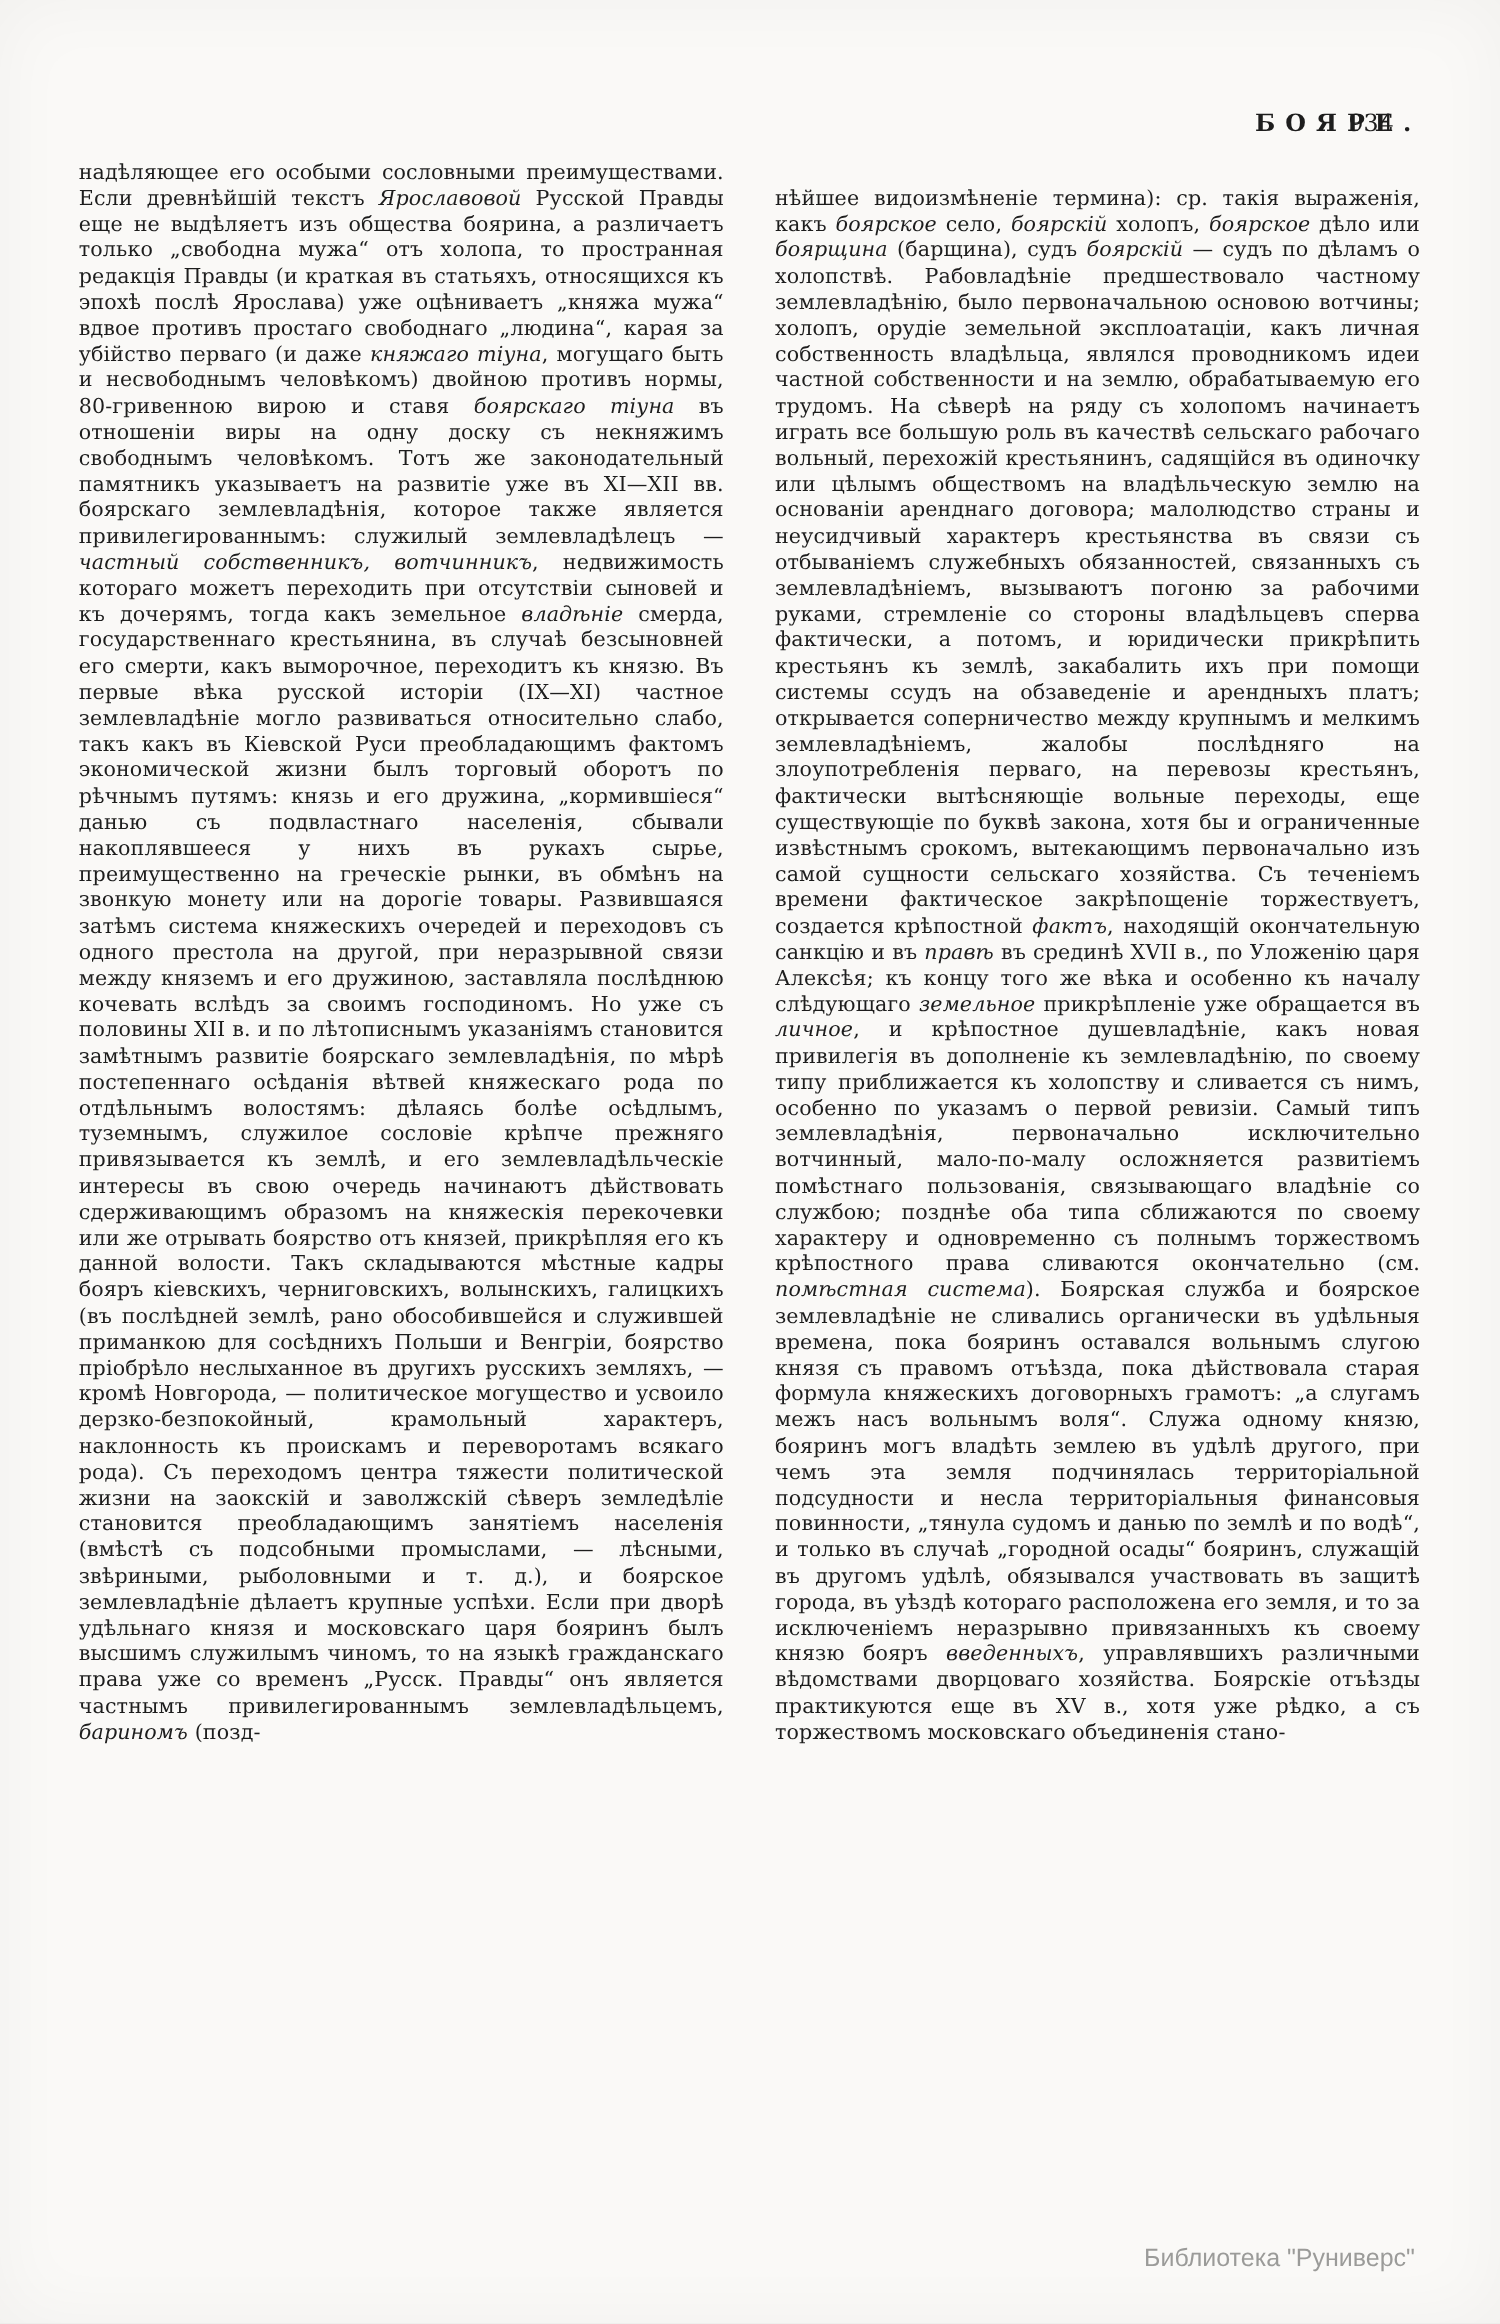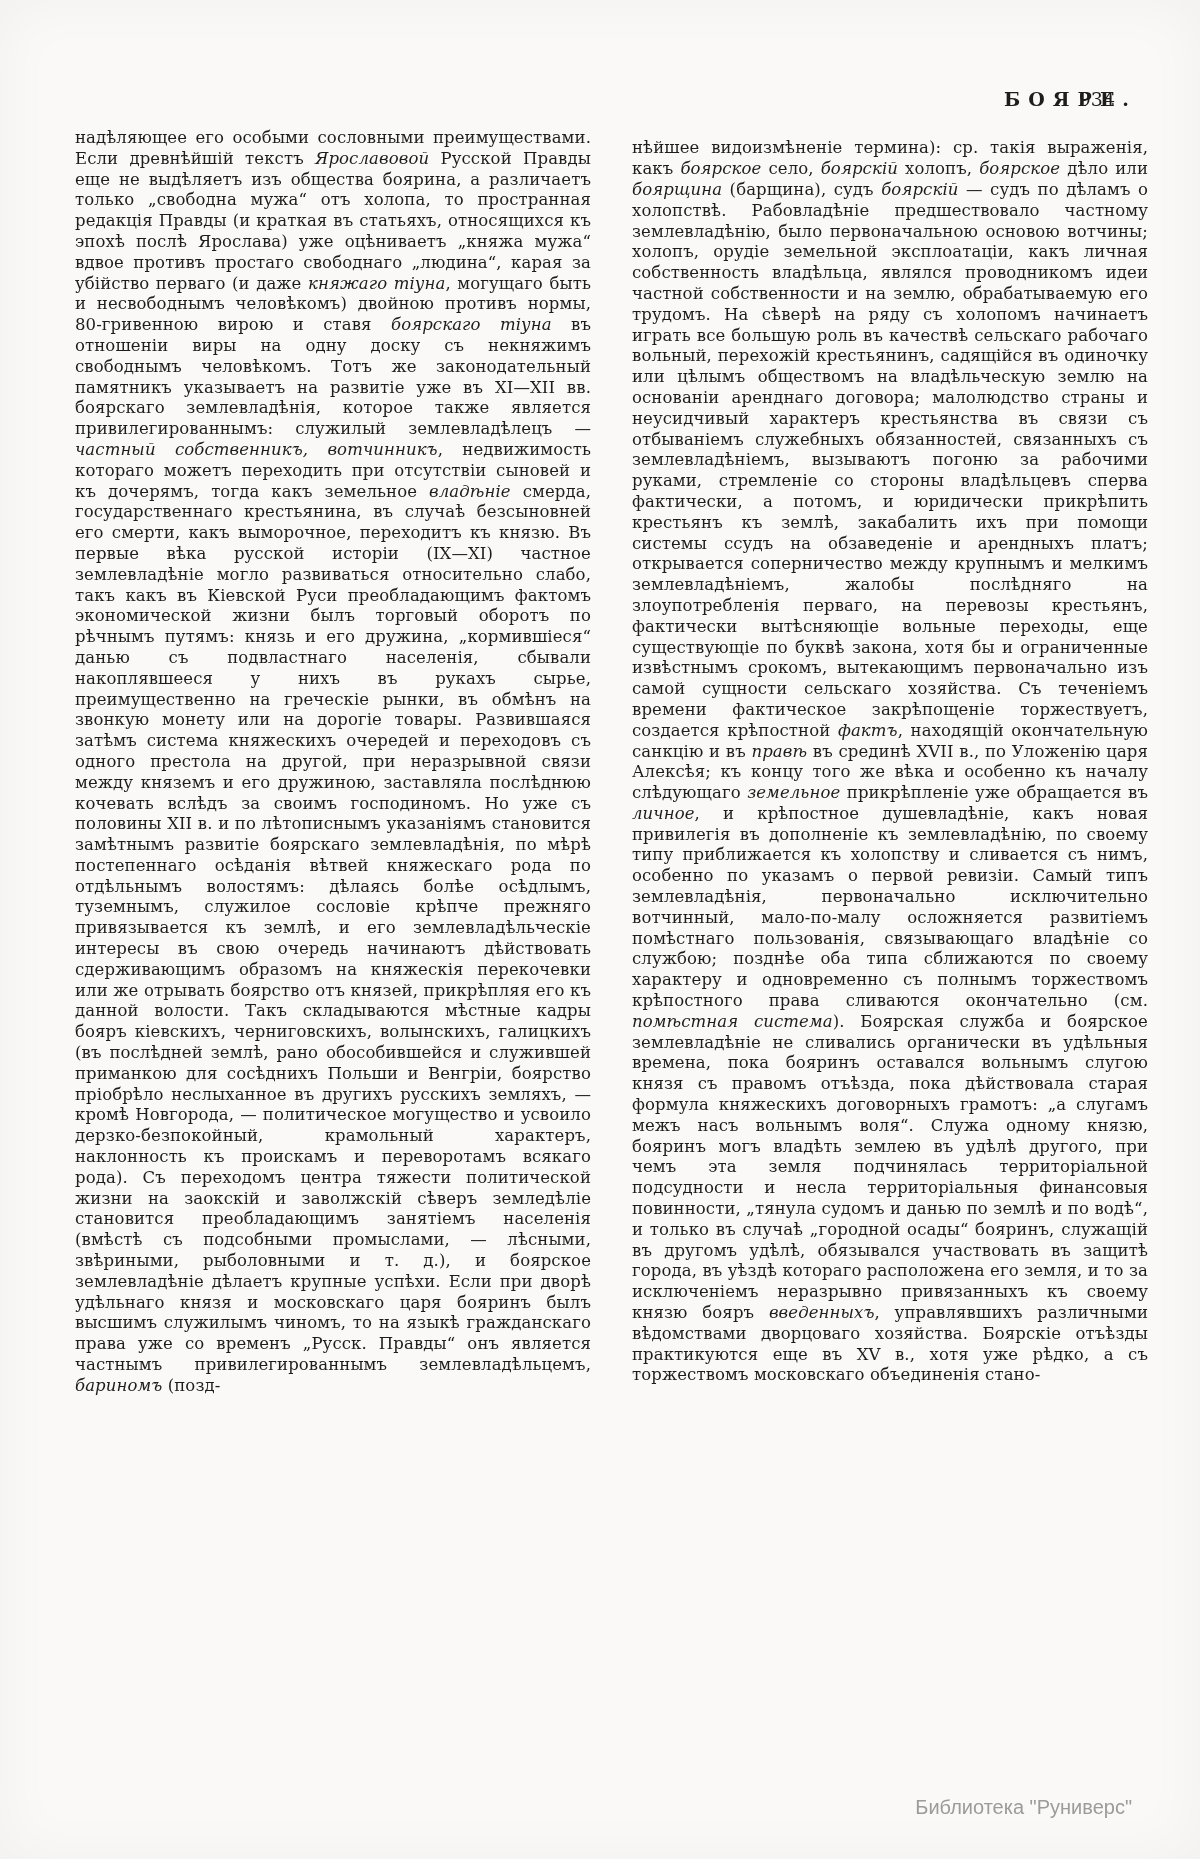--- a/index.html
+++ b/index.html
@@ -32,24 +32,24 @@
   }
   .page-number {
     position: absolute;
     right: 22px;
     top: 0;
     font-size: 19px;
   }
   .content {
     position: absolute;
     top: 128px;
-    left: 75px;
+    left: 63px;
     width: 1074px;
     display: flex;
-    align-items: center;
+    align-items: flex-end;
   }
   .text-column {
     width: 516px;
     text-align: justify;
     font-size: 16.5px;
     line-height: 20.8px;
     letter-spacing: 0.1px;
   }
   .column-divider {
     width: 1px;

